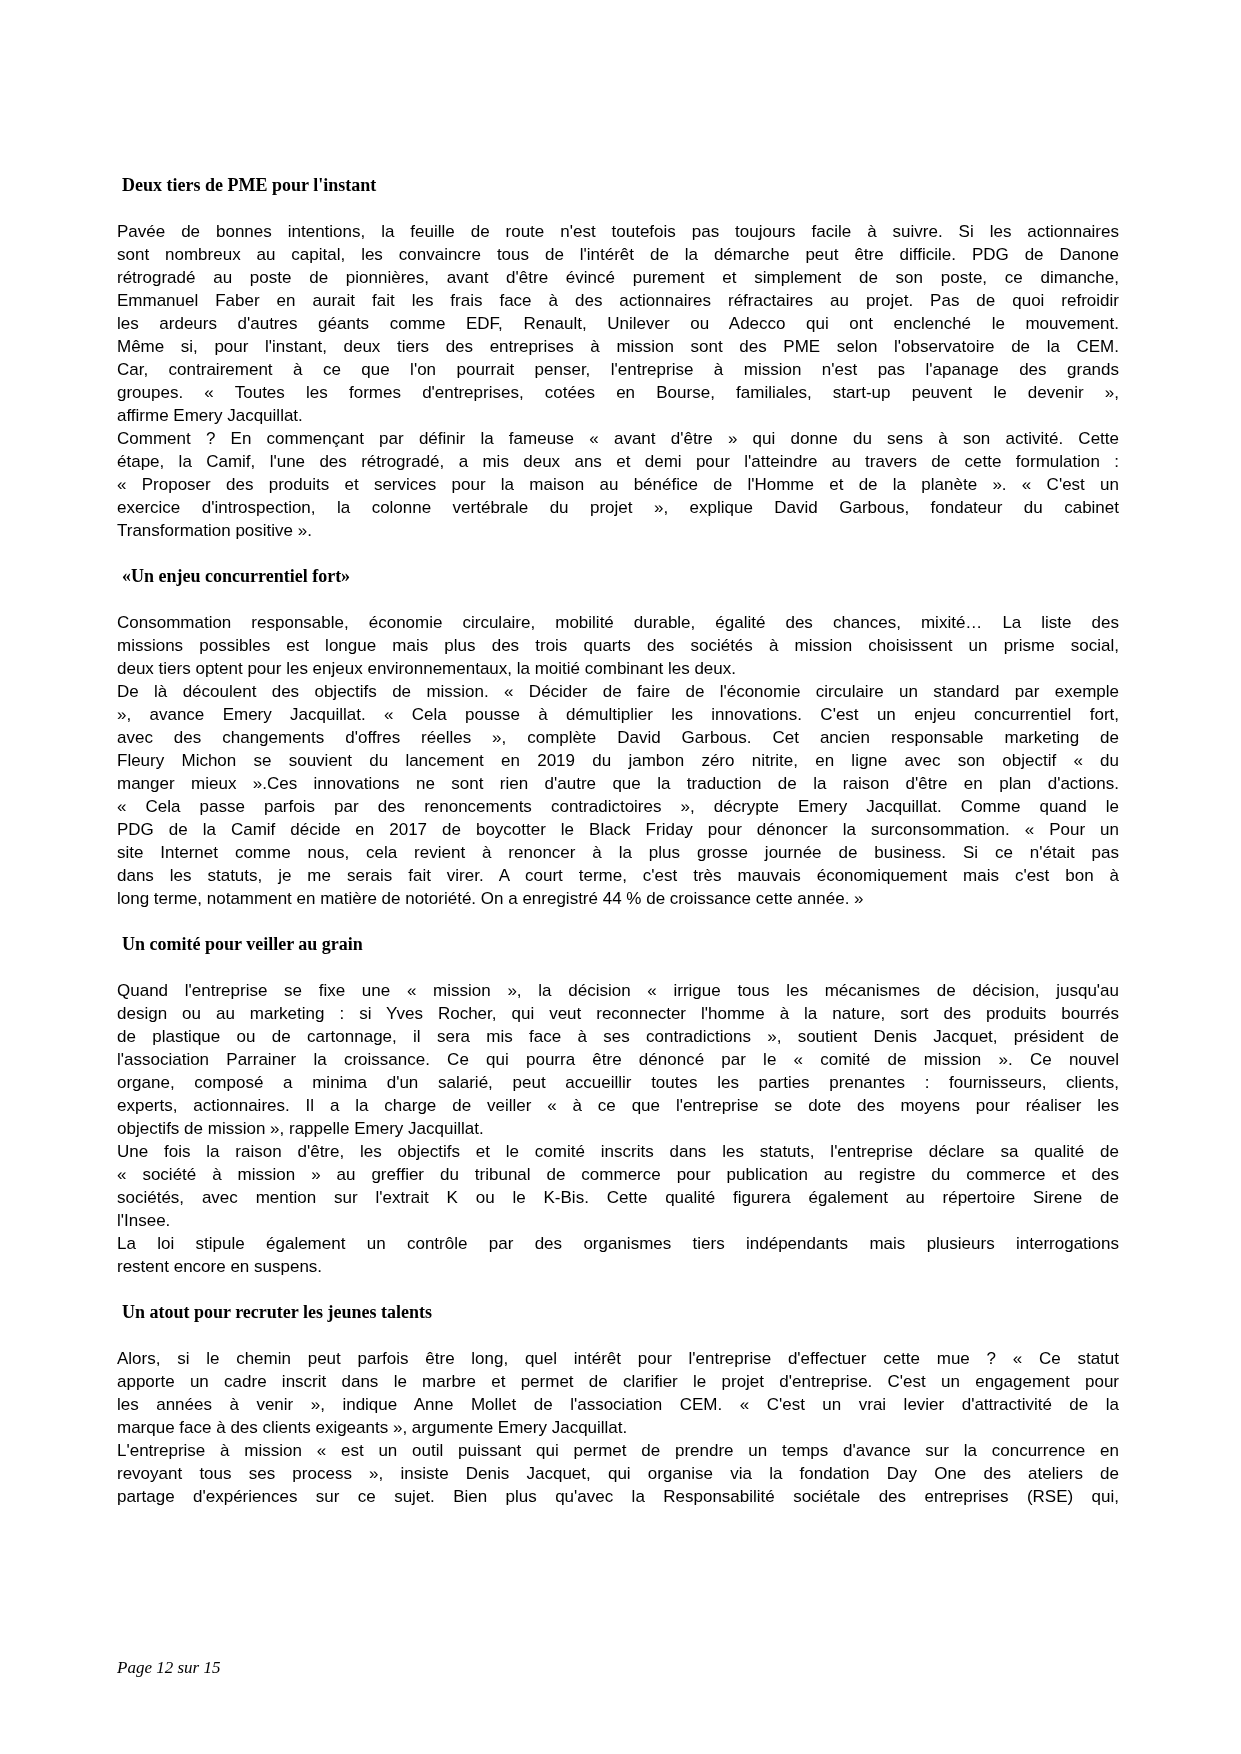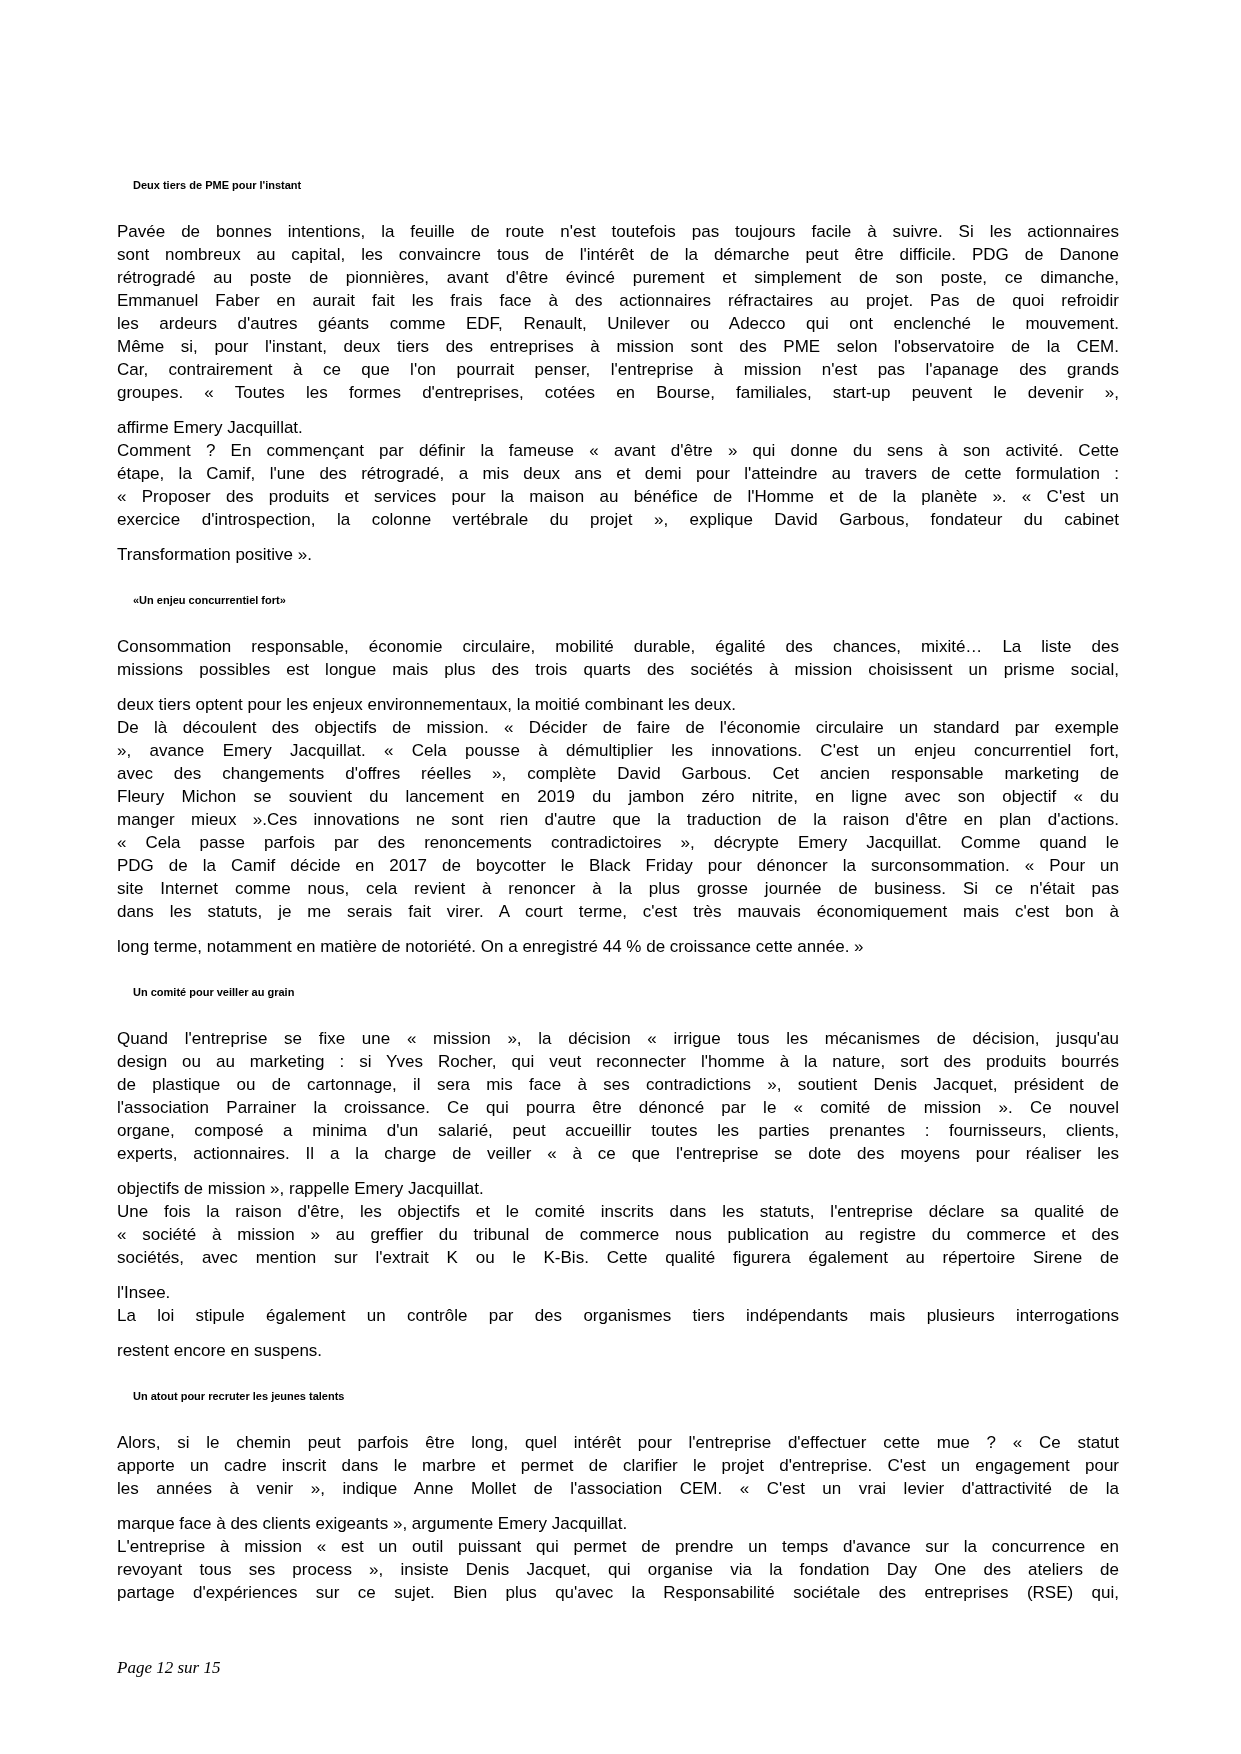--- a/index.html
+++ b/index.html
@@ -1,29 +1,29 @@
 <!DOCTYPE html>
 <html><head>
 <meta charset="utf-8">
 <style>
   html, body { margin: 0; padding: 0; background: #ffffff; }
   body { width: 1241px; height: 1754px; position: relative; overflow: hidden; color: #000; }
   .page { position: absolute; left: 117px; top: 174px; width: 1002px; }
   .heading {
-    font-family: Liberation Sans, sans-serif;
-    font-weight: bold; font-size: 11px; line-height: 23px;
-    margin: 0 0 23px 16px;
+    font-family: Liberation Serif, serif;
+    font-weight: bold; font-size: 18px; line-height: 23px;
+    margin: 0 0 23px 5px;
   }
   .para {
     font-family: Liberation Sans, sans-serif;
     font-size: 17px; line-height: 23px;
     text-align: justify; margin: 0;
   }
   .para .line { display: block; text-align: justify; text-align-last: justify; white-space: nowrap; }
-  .para .line.last { text-align-last: left; margin-top: 12px; }
+  .para .line.last { text-align-last: left; }
   .section { margin-bottom: 23px; }
   .footer {
     position: absolute; left: 117px; top: 1658px;
     font-family: "Liberation Serif", serif; font-style: italic; font-size: 17px;
   }
 </style>
 </head>
 <body>
 
 <div class="page">
@@ -77,21 +77,21 @@
       <span class="line">Quand l'entreprise se fixe une « mission », la décision « irrigue tous les mécanismes de décision, jusqu'au</span>
       <span class="line">design ou au marketing : si Yves Rocher, qui veut reconnecter l'homme à la nature, sort des produits bourrés</span>
       <span class="line">de plastique ou de cartonnage, il sera mis face à ses contradictions », soutient Denis Jacquet, président de</span>
       <span class="line">l'association Parrainer la croissance. Ce qui pourra être dénoncé par le « comité de mission ». Ce nouvel</span>
       <span class="line">organe, composé a minima d'un salarié, peut accueillir toutes les parties prenantes : fournisseurs, clients,</span>
       <span class="line">experts, actionnaires. Il a la charge de veiller « à ce que l'entreprise se dote des moyens pour réaliser les</span>
       <span class="line last">objectifs de mission », rappelle Emery Jacquillat.</span>
     </p>
     <p class="para">
       <span class="line">Une fois la raison d'être, les objectifs et le comité inscrits dans les statuts, l'entreprise déclare sa qualité de</span>
-      <span class="line">« société à mission » au greffier du tribunal de commerce nous publication au registre du commerce et des</span>
+      <span class="line">« société à mission » au greffier du tribunal de commerce pour publication au registre du commerce et des</span>
       <span class="line">sociétés, avec mention sur l'extrait K ou le K-Bis. Cette qualité figurera également au répertoire Sirene de</span>
       <span class="line last">l'Insee.</span>
     </p>
     <p class="para">
       <span class="line">La loi stipule également un contrôle par des organismes tiers indépendants mais plusieurs interrogations</span>
       <span class="line last">restent encore en suspens.</span>
     </p>
   </div>
 
   <div class="section">

